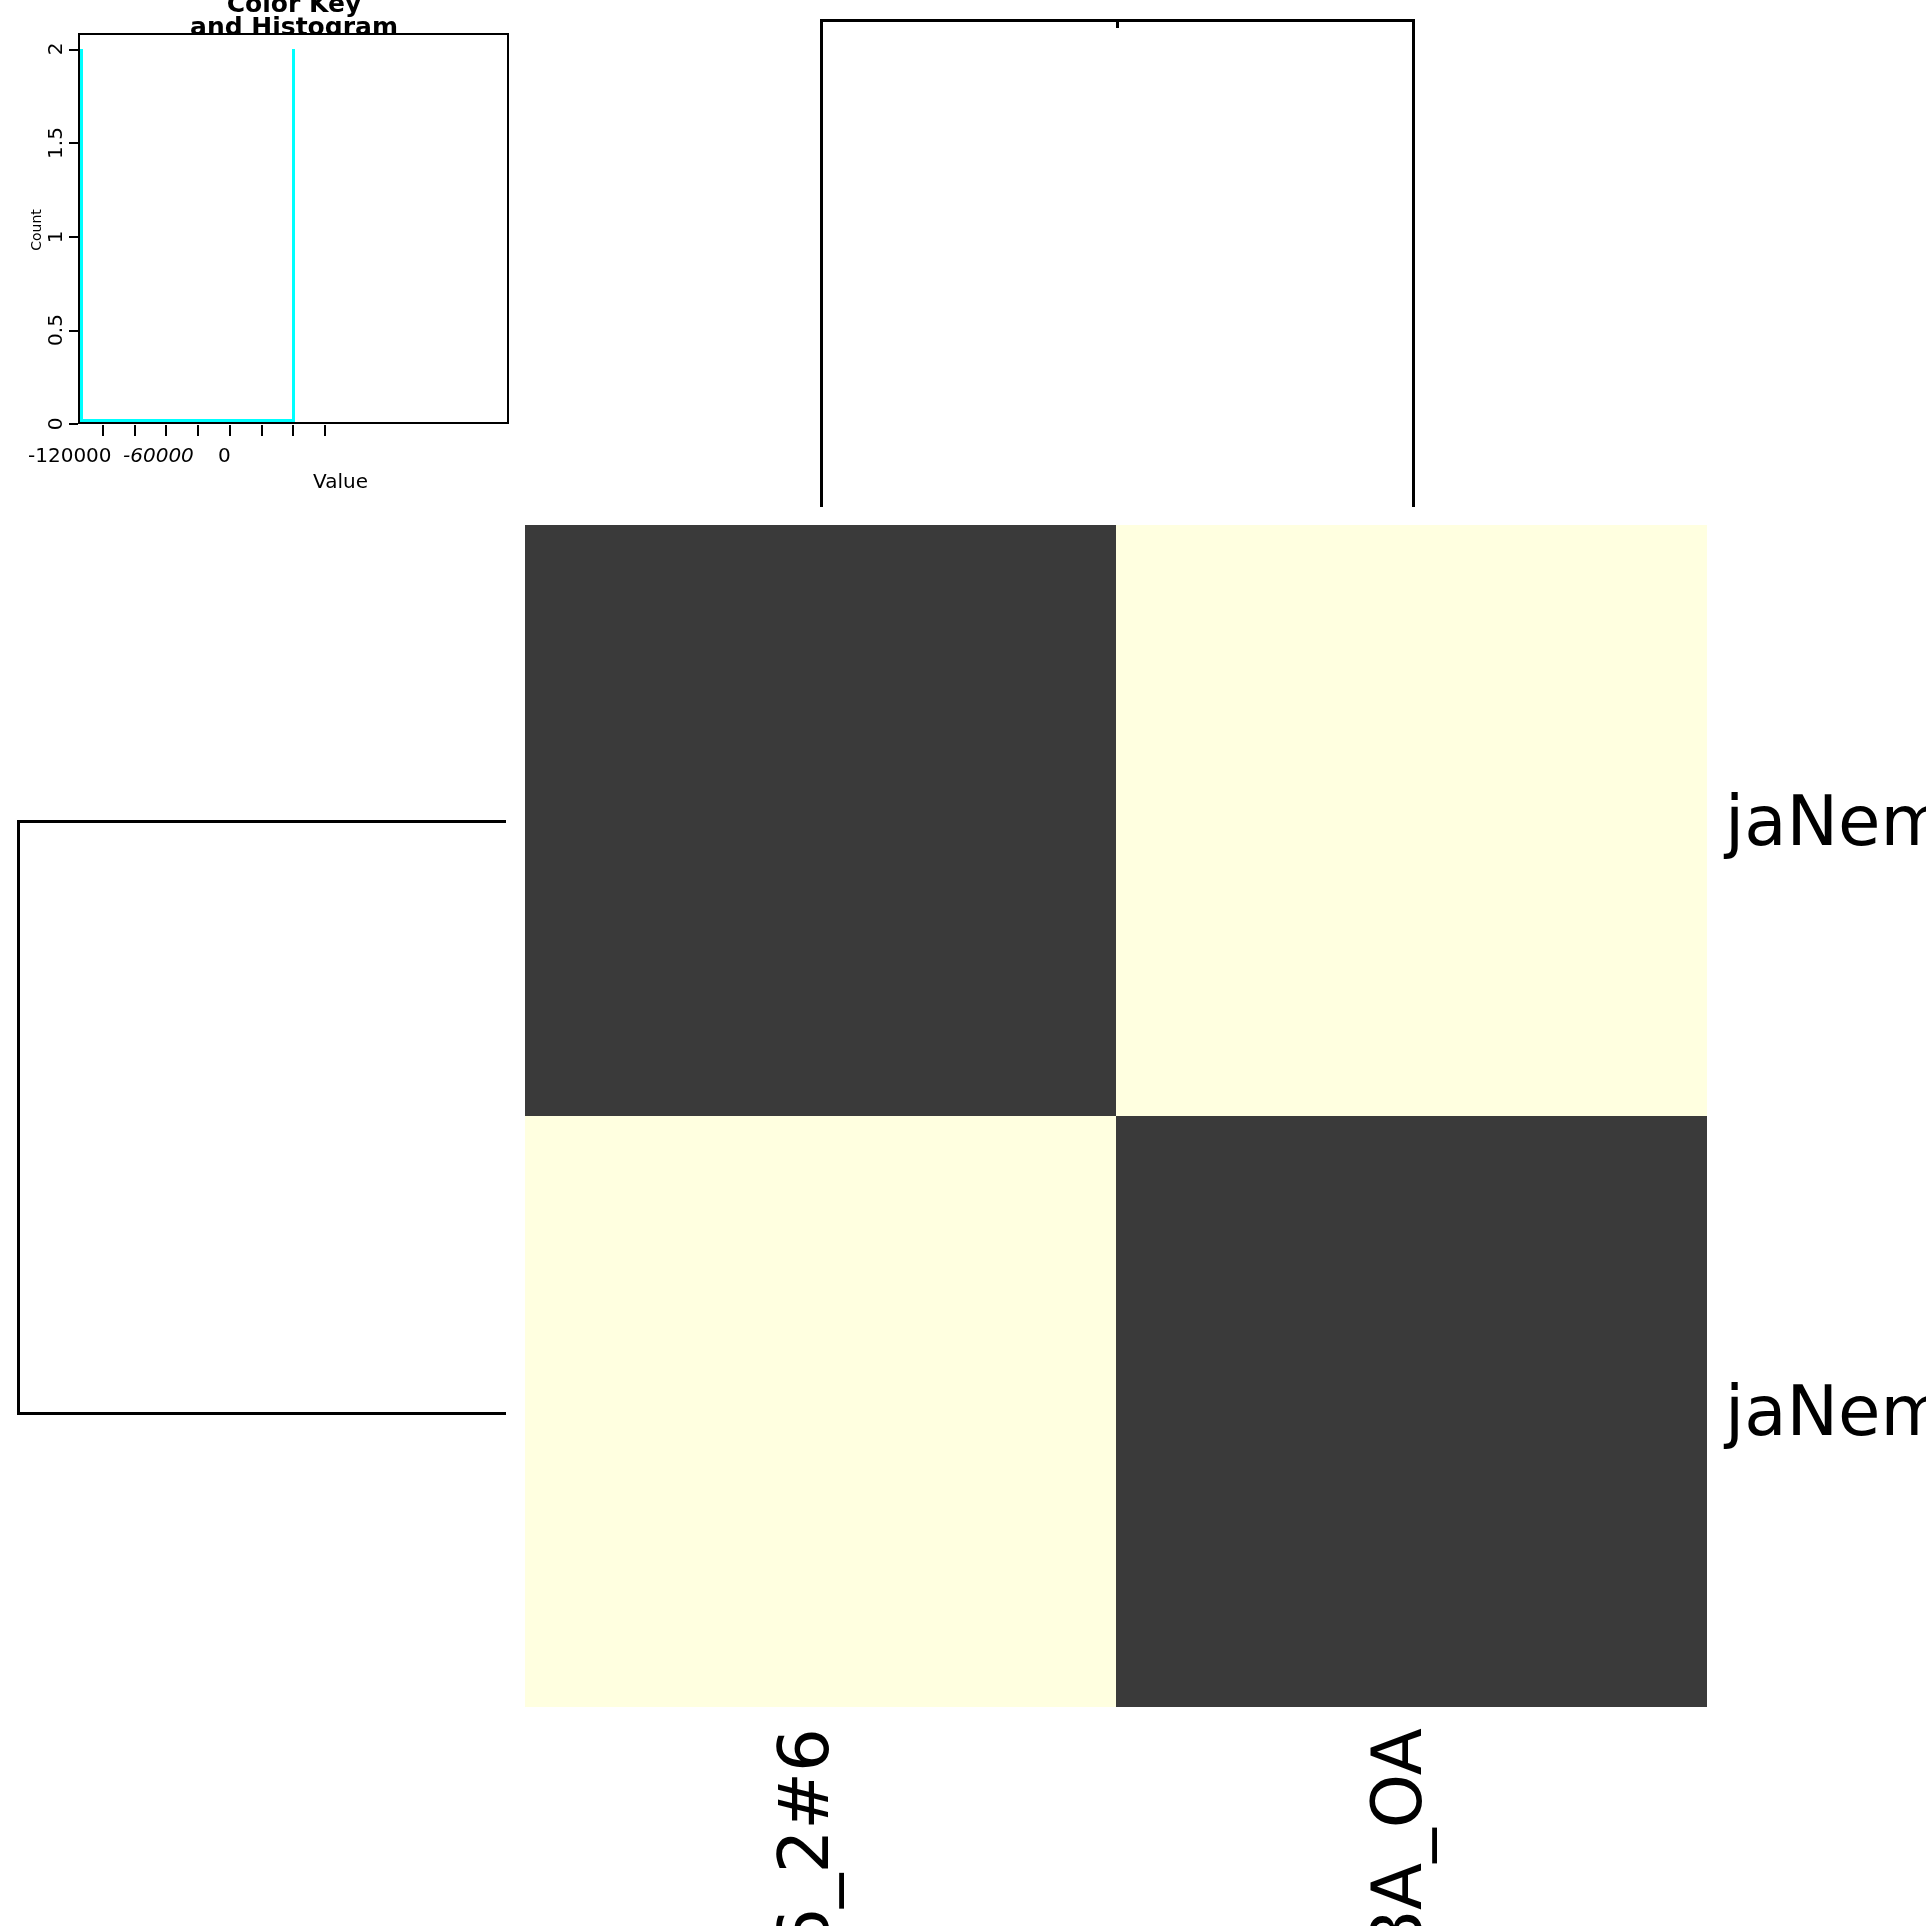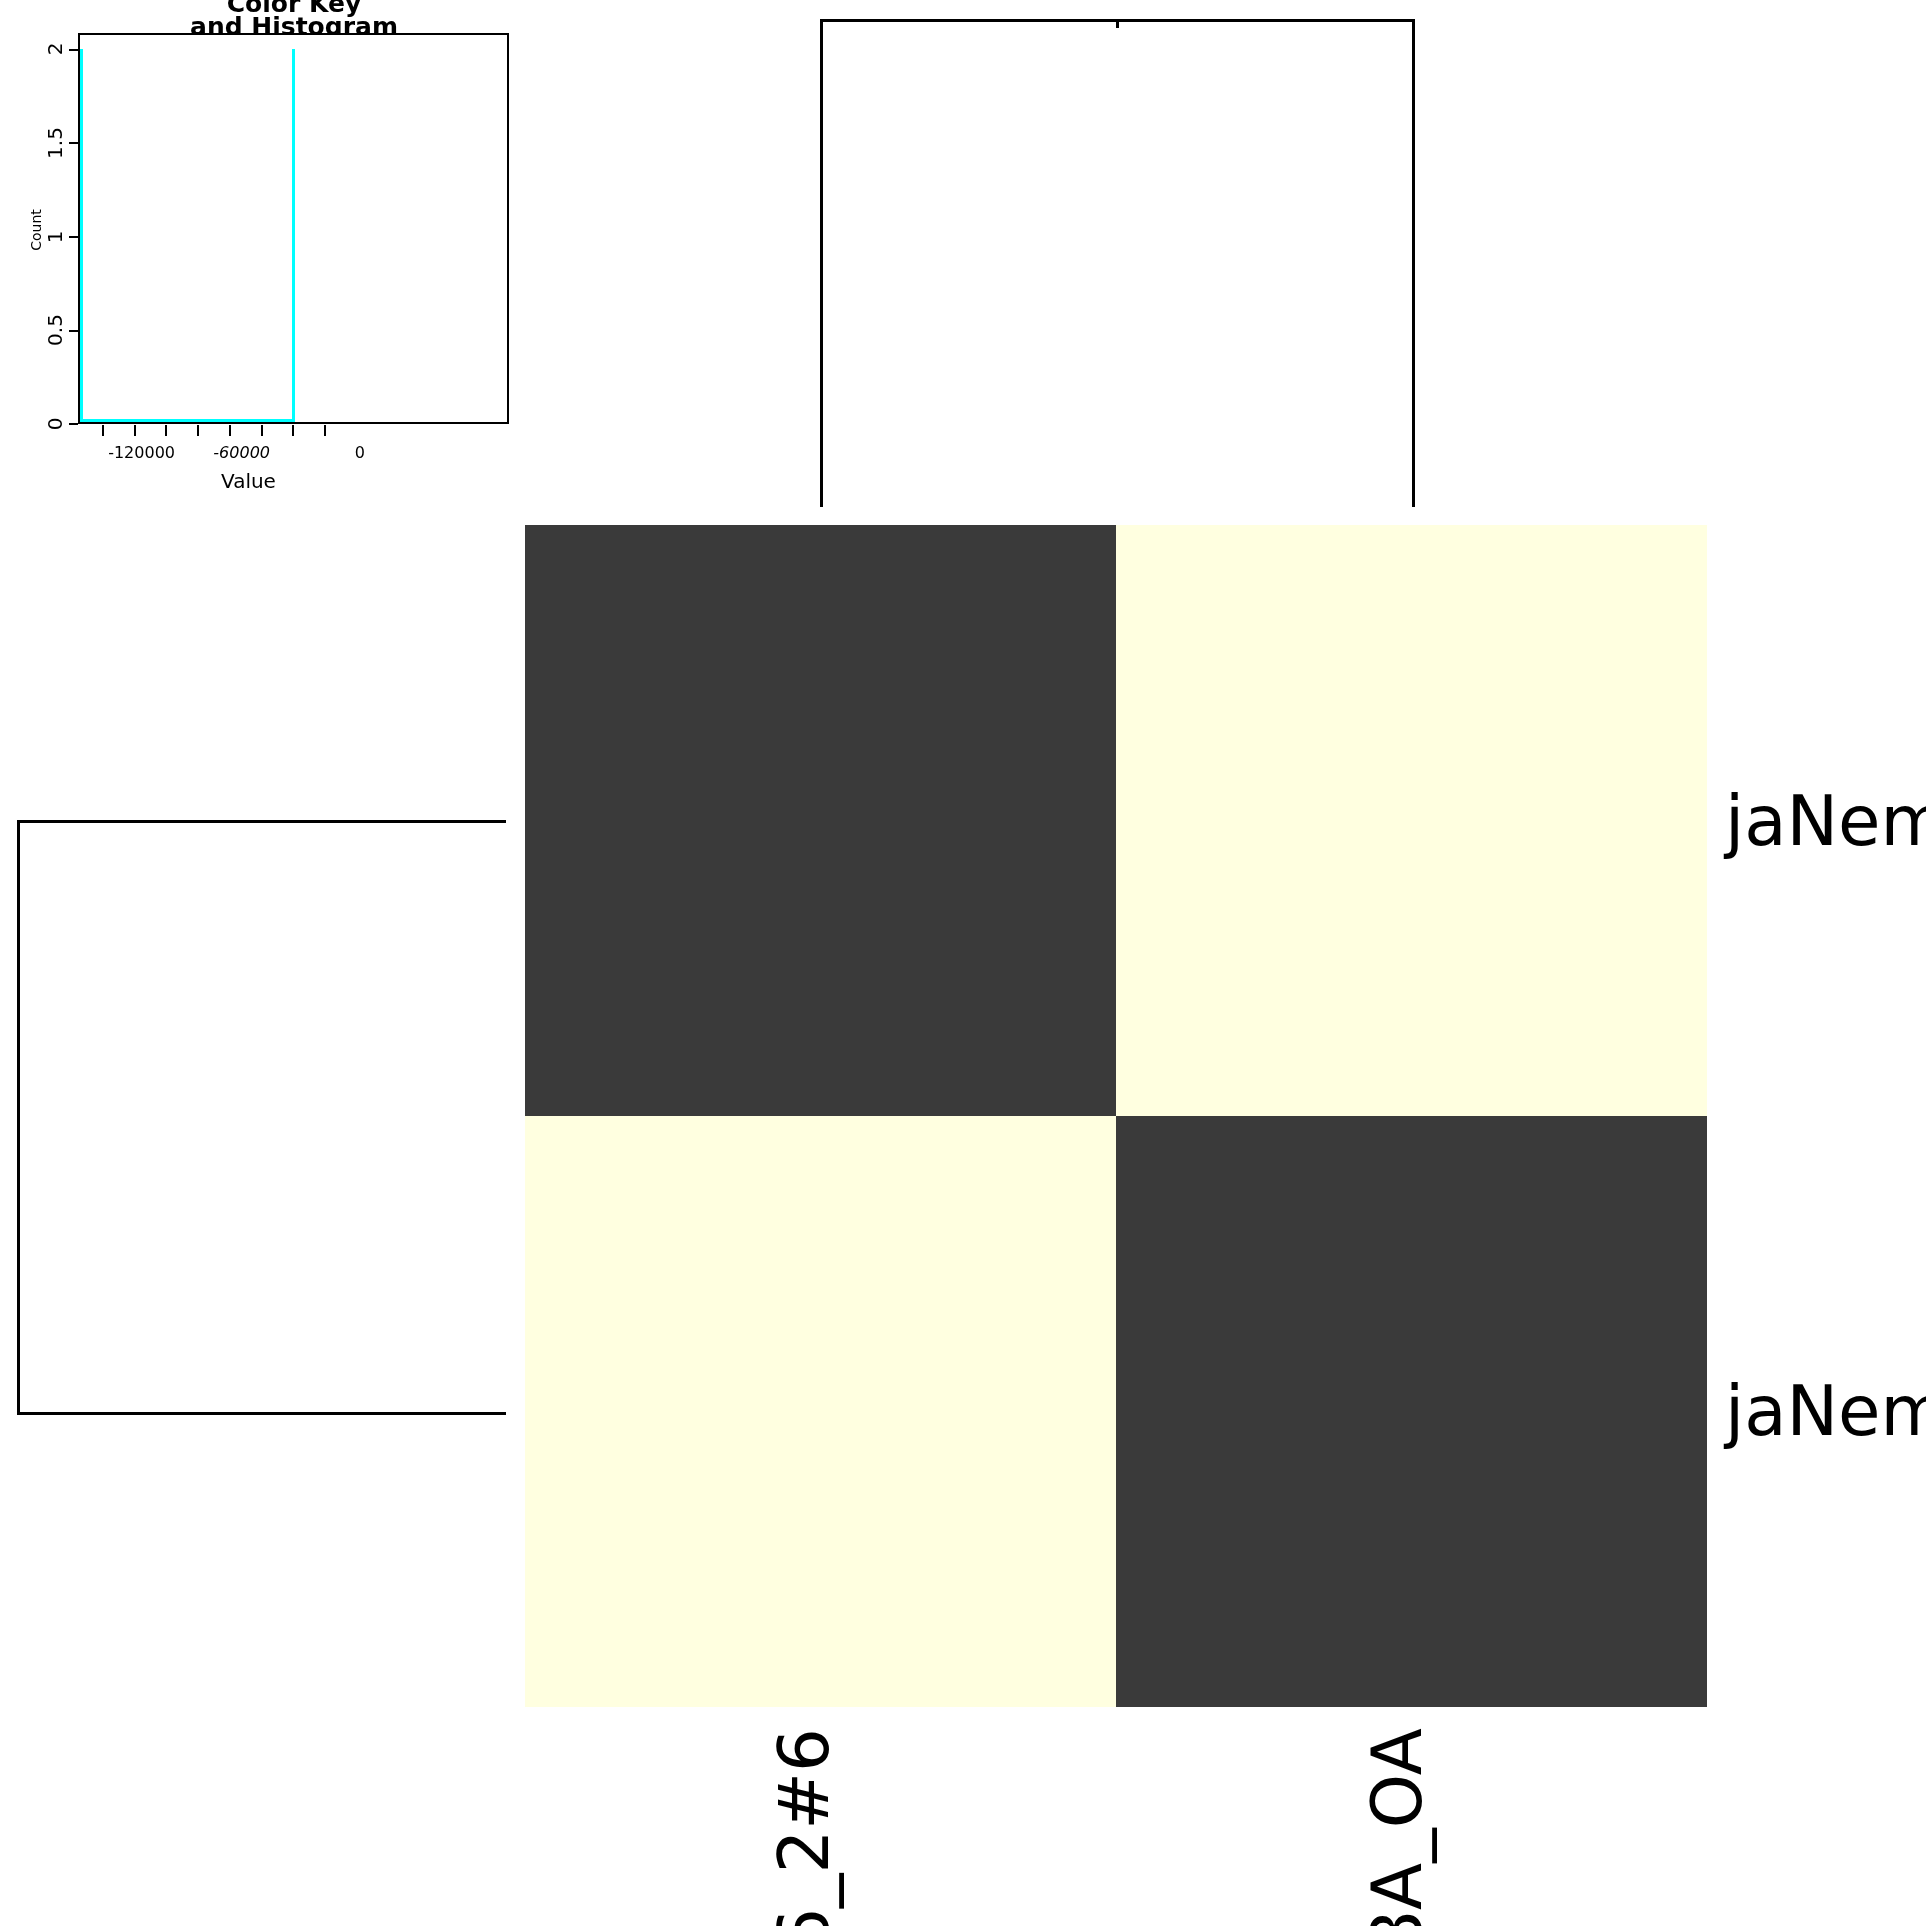--- a/index.html
+++ b/index.html
@@ -6,21 +6,21 @@
   #canvas{position:relative;width:1926px;height:1926px;background:#fff;overflow:hidden;
           font-family:"DejaVu Sans","Liberation Sans",sans-serif;color:#000;}
   .cyan{position:absolute;}
   
   .key-title{position:absolute;left:78px;top:-8px;width:432px;text-align:center;
              font-size:25px;font-weight:bold;line-height:23.4px;}
   .key-box{position:absolute;left:78px;top:33px;width:431px;height:391px;
            border:2px solid #000;box-sizing:border-box;background:#fff;}
   .xtick{position:absolute;top:425px;width:2px;height:11.4px;background:#000;}
   .ytick{position:absolute;left:69px;width:9.4px;height:2px;background:#000;}
-  .xticklab{position:absolute;top:443px;width:147px;margin-left:-74px;text-align:right;font-size:16px;}
+  .xticklab{position:absolute;top:443px;width:147px;margin-left:-74px;text-align:left;font-size:20px;}
   .yticklab{position:absolute;font-size:20px;transform:translate(-50%,-50%) rotate(-90deg);white-space:nowrap;}
   .axis-label{position:absolute;font-size:20px;}
   .count-label{position:absolute;font-size:14px;transform:translate(-50%,-50%) rotate(-90deg);}
   
   .dline{position:absolute;background:#000;}
   
   #heatmap{position:absolute;left:525px;top:525px;width:1182px;height:1182px;
            display:grid;grid-template-columns:591px 591px;grid-template-rows:591px 591px;}
   .cell{width:100%;height:100%;}
   
@@ -53,21 +53,21 @@
     <div class="xtick" style="left:197px;"></div>
     <div class="xtick" style="left:229px;"></div>
     <div class="xtick" style="left:261px;"></div>
     <div class="xtick" style="left:292px;"></div>
     <div class="xtick" style="left:324px;"></div>
 
     <div class="xticklab" style="left:102px;">-120000</div>
     <div class="xticklab" style="left:197px;font-style:italic;">-60000</div>
     <div class="xticklab" style="left:292px;">0</div>
 
-    <div class="axis-label" style="left:221px;top:469px;width:147px;text-align:left;">Value</div>
+    <div class="axis-label" style="left:221px;top:469px;width:147px;text-align:right;">Value</div>
 
     <div class="ytick" style="top:423px;"></div>
     <div class="ytick" style="top:330px;"></div>
     <div class="ytick" style="top:236px;"></div>
     <div class="ytick" style="top:142px;"></div>
     <div class="ytick" style="top:49px;"></div>
 
     <div class="yticklab" style="left:55px;top:424px;">0</div>
     <div class="yticklab" style="left:55px;top:330px;">0.5</div>
     <div class="yticklab" style="left:55px;top:237px;">1</div>

